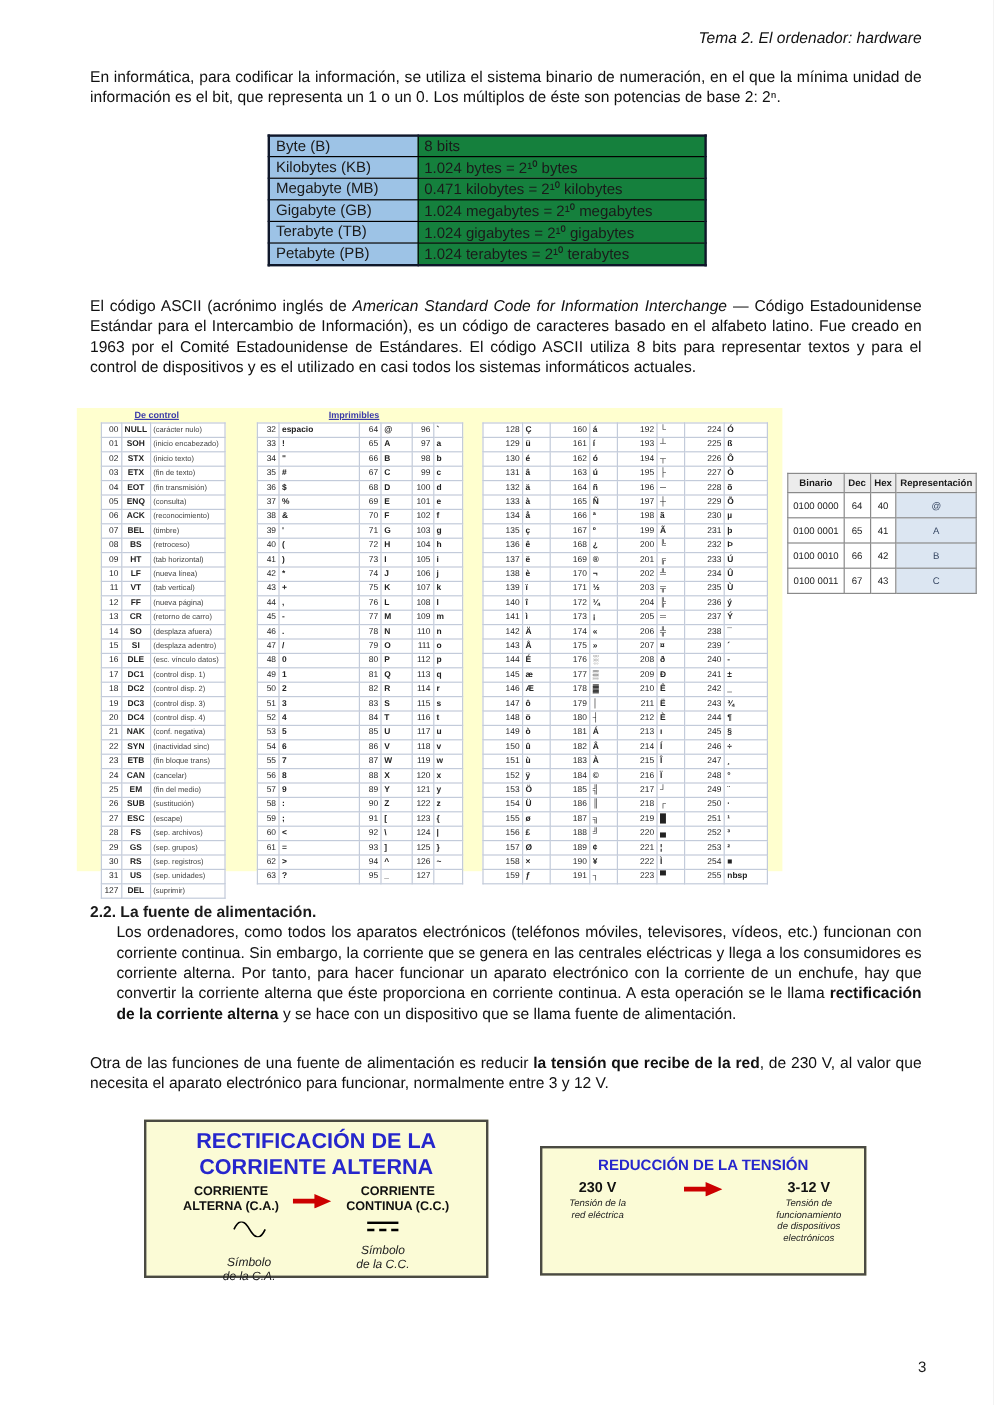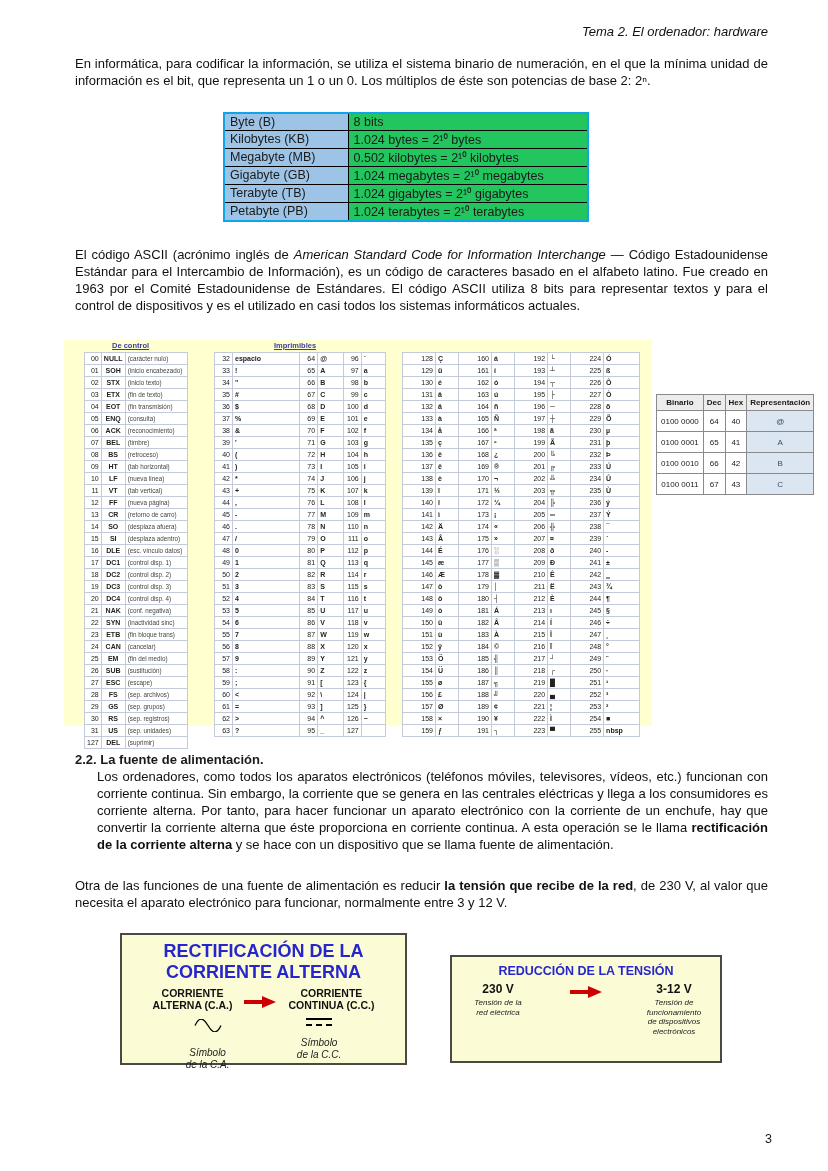--- a/index.html
+++ b/index.html
@@ -7,24 +7,24 @@
   body { font-family:"Liberation Sans", sans-serif; color:#1a1a1a; }
   .page { position:relative; width:828px; height:1171px; background:#ffffff; margin:0 auto; overflow:hidden; }
 
   .doc-header { position:absolute; top:24px; right:60px; font-style:italic; font-size:13px; color:#111; }
 
   .para { position:absolute; left:75px; right:60px; font-size:13px; line-height:1.3; text-align:justify; color:#111; }
   .intro { top:56px; }
   .ascii-para { top:247px; }
 
   
-  .units-table { position:absolute; top:112px; left:223px; border-collapse:collapse; font-size:12.5px; border:2px solid #0ea5e9; }
+  .units-table { position:absolute; top:112px; left:223px; border-collapse:collapse; font-size:12.5px; border:2px solid #0f172a; }
   .units-table td { border:1px solid #000; padding:0 5px; height:17px; white-space:nowrap; }
   .units-table td:first-child { background:#9dc3e6; width:124px; }
-  .units-table td:last-child { width:240px; background:#22c55e; }
+  .units-table td:last-child { width:240px; background:#15803d; }
 
   
   .ascii-figure { position:absolute; top:340px; left:64px; width:588px; height:386px; background:#ffffcf; }
   .col-head { position:absolute; top:1px; font-size:7.5px; font-weight:bold; color:#3a3aa8; text-decoration:underline; }
   .ch1 { left:48px; } .ch2 { left:210px; }
   .panel { position:absolute; border-collapse:collapse; background:#ffffff; font-size:7px; border:1px solid #7c8aa5; table-layout:auto; }
   .panel td { border:1px solid #c3cbda; padding:0 2px; height:11px; line-height:11px; white-space:nowrap; color:#222; }
   .panel-control { top:12px; left:20px; width:104px; }
   .panel-control td:nth-child(1) { width:14px; text-align:right; }
   .panel-control td:nth-child(2) { width:24px; font-weight:bold; text-align:center; }
@@ -82,21 +82,21 @@
         <tr>
           <td>Byte (B)</td>
           <td>8 bits</td>
         </tr>
         <tr>
           <td>Kilobytes (KB)</td>
           <td>1.024 bytes = 2¹⁰ bytes</td>
         </tr>
         <tr>
           <td>Megabyte (MB)</td>
-          <td>0.502 kilobytes = 2¹⁰ kilobytes</td>
+          <td>0.471 kilobytes = 2¹⁰ kilobytes</td>
         </tr>
         <tr>
           <td>Gigabyte (GB)</td>
           <td>1.024 megabytes = 2¹⁰ megabytes</td>
         </tr>
         <tr>
           <td>Terabyte (TB)</td>
           <td>1.024 gigabytes = 2¹⁰ gigabytes</td>
         </tr>
         <tr>

